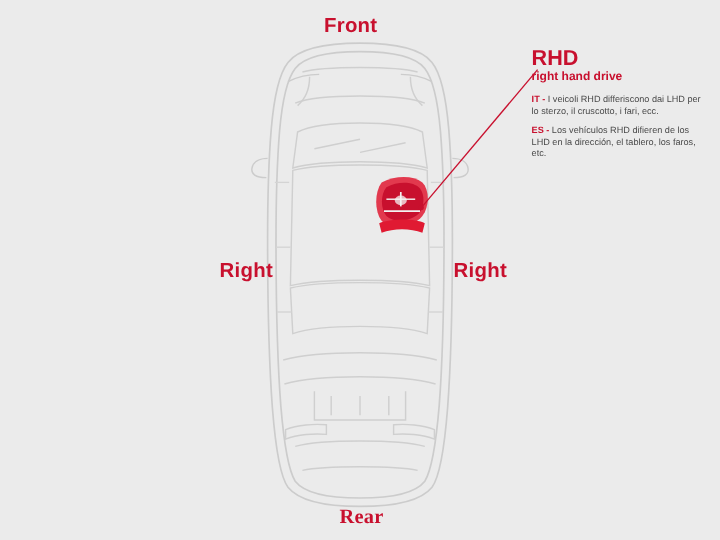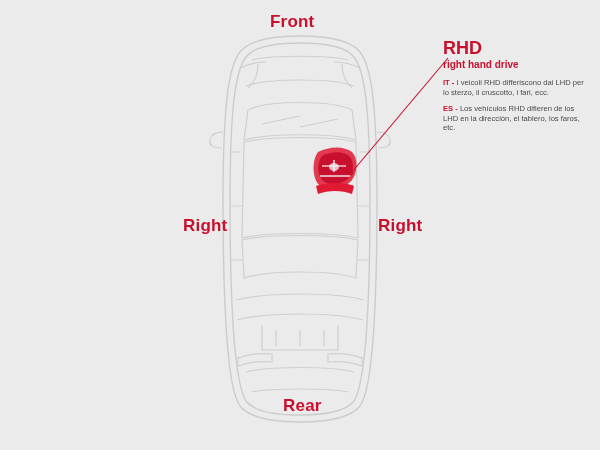--- a/index.html
+++ b/index.html
@@ -21,21 +21,21 @@
   }
   .dir-label {
     position: absolute;
     color: #c8102e;
     font-weight: bold;
     font-size: 17px;
     letter-spacing: 0.2px;
     white-space: nowrap;
   }
   #label-front { left: 270px; top: 12px; }
-  #label-rear  { left: 283px; top: 396px; }
+  #label-rear  { left: 283px; top: 421px; font-family: Liberation Serif, serif; }
   #label-left  { left: 183px; top: 216px; }
   #label-right { left: 378px; top: 216px; }
 
   #car-svg {
     position: absolute;
     left: 0;
     top: 0;
   }
 
   #panel {

